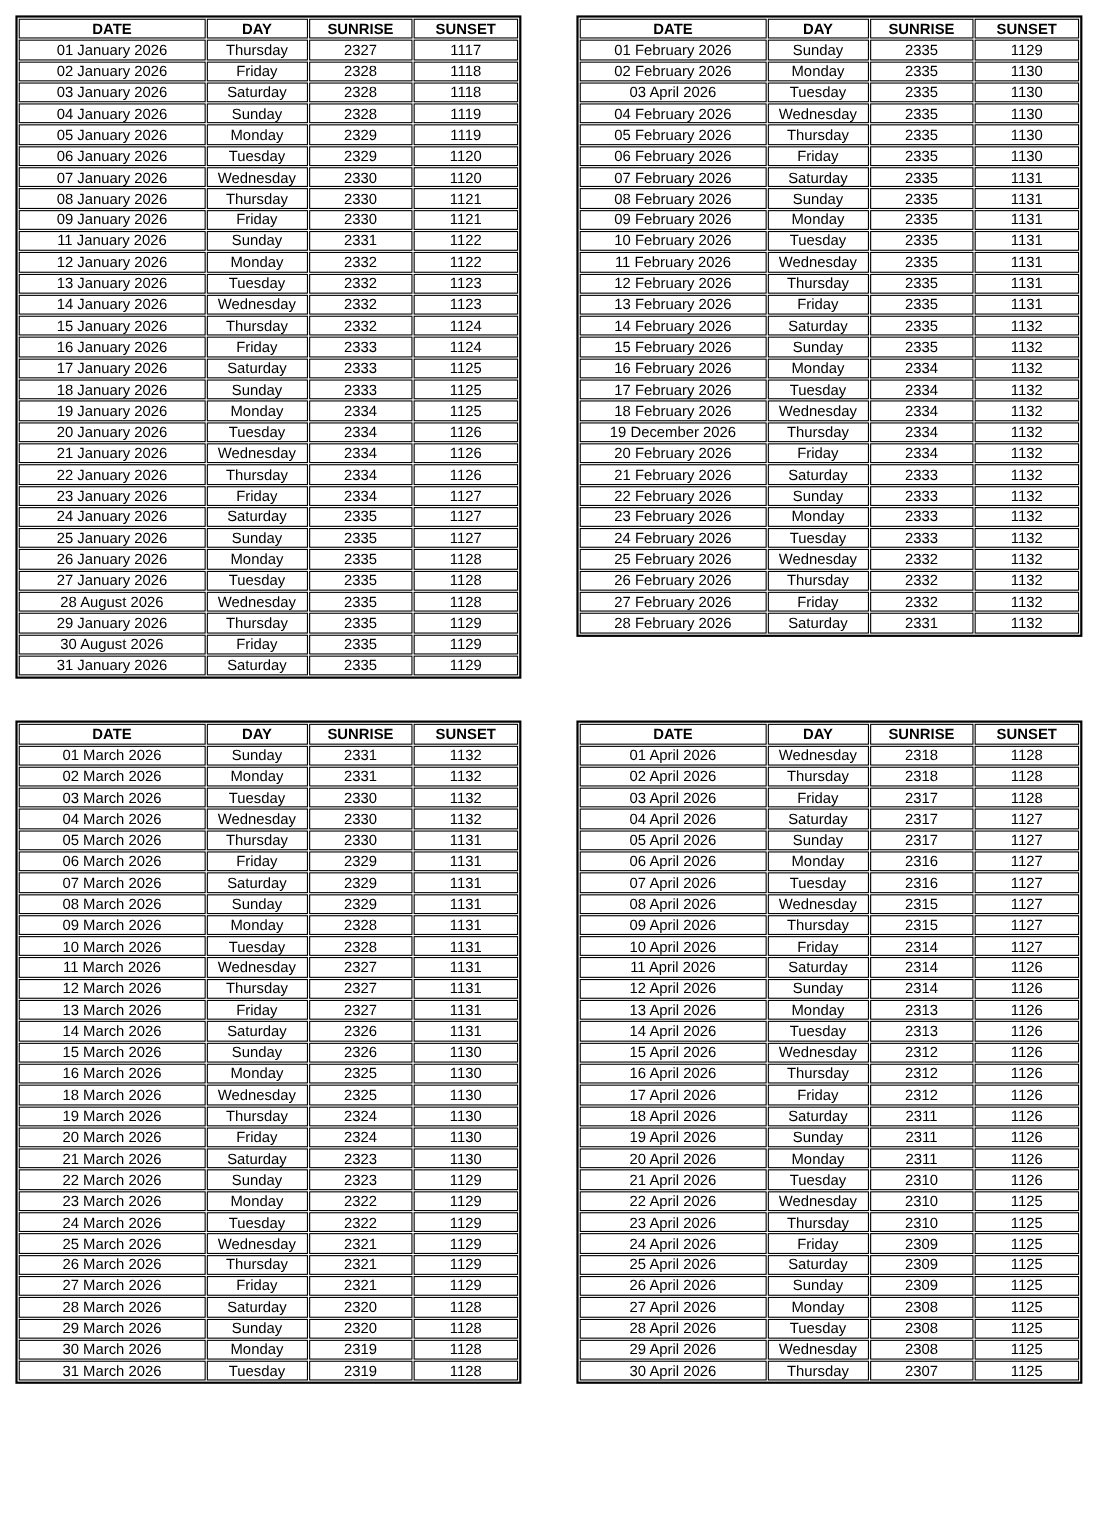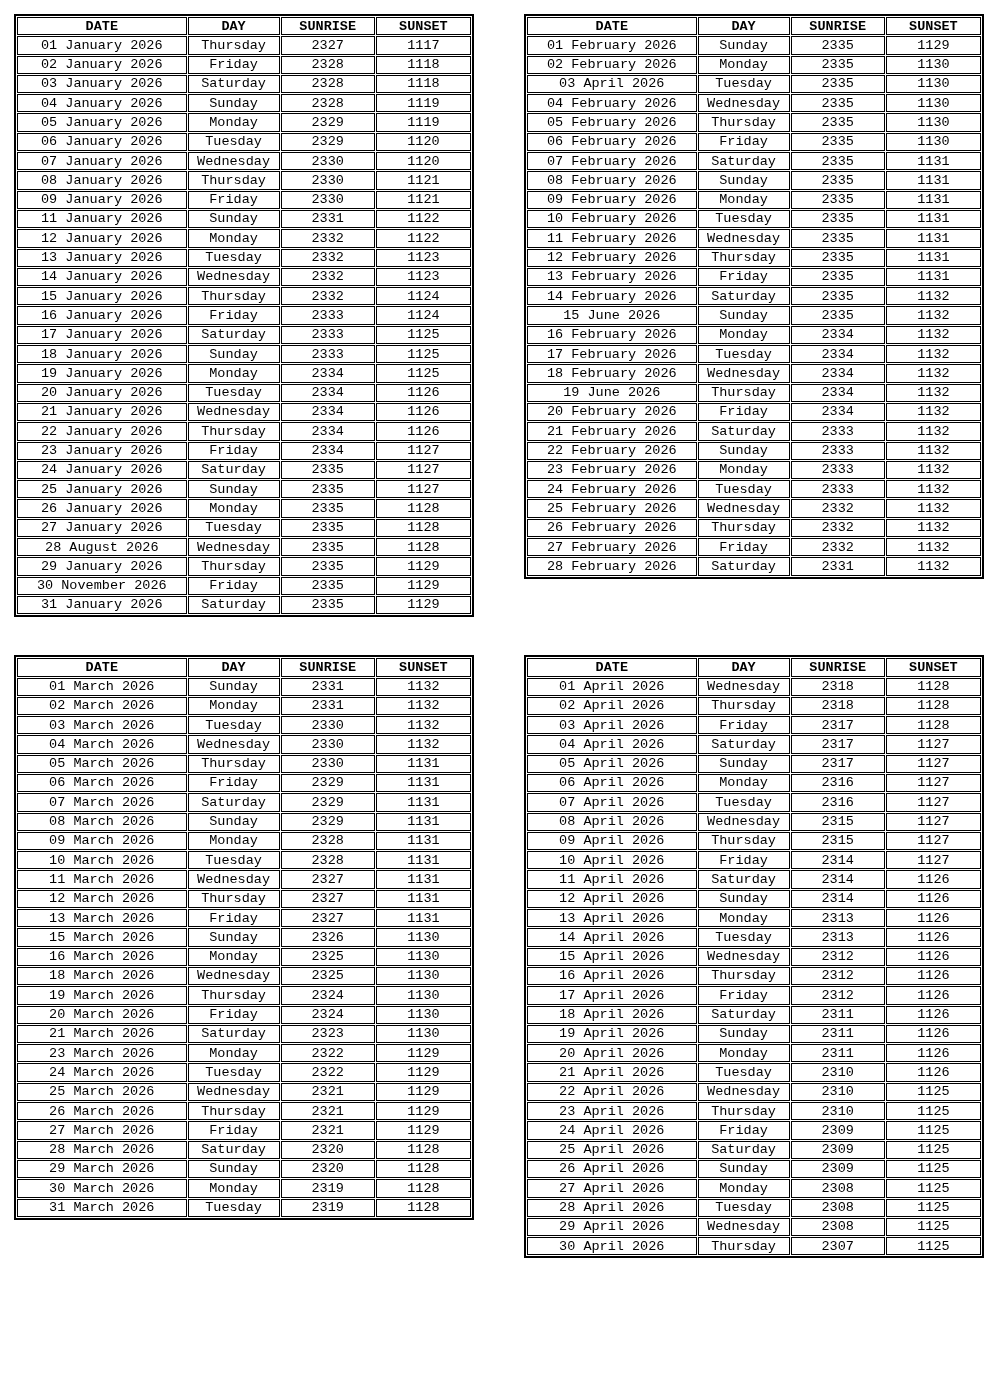--- a/index.html
+++ b/index.html
@@ -8,21 +8,20 @@
     background: #ffffff;
     font-family: "Liberation Sans", sans-serif;
     color: #000000;
   }
   .page {
     width: 1004px;
     min-height: 1387px;
     box-sizing: border-box;
     padding: 14px 20px 22px 14px;
     background: #ffffff;
-    font-family: Liberation Mono, monospace;
   }
   .grid {
     display: grid;
     grid-template-columns: 460px 460px;
     column-gap: 50px;
     row-gap: 38px;
     align-items: start;
   }
   table.sun-table {
     table-layout: fixed;
@@ -237,21 +236,21 @@
             <td>2335</td>
             <td>1128</td>
           </tr>
           <tr>
             <td>29 January 2026</td>
             <td>Thursday</td>
             <td>2335</td>
             <td>1129</td>
           </tr>
           <tr>
-            <td>30 November 2026</td>
+            <td>30 August 2026</td>
             <td>Friday</td>
             <td>2335</td>
             <td>1129</td>
           </tr>
           <tr>
             <td>31 January 2026</td>
             <td>Saturday</td>
             <td>2335</td>
             <td>1129</td>
           </tr>
@@ -352,21 +351,21 @@
             <td>2335</td>
             <td>1131</td>
           </tr>
           <tr>
             <td>14 February 2026</td>
             <td>Saturday</td>
             <td>2335</td>
             <td>1132</td>
           </tr>
           <tr>
-            <td>15 June 2026</td>
+            <td>15 February 2026</td>
             <td>Sunday</td>
             <td>2335</td>
             <td>1132</td>
           </tr>
           <tr>
             <td>16 February 2026</td>
             <td>Monday</td>
             <td>2334</td>
             <td>1132</td>
           </tr>
@@ -376,21 +375,21 @@
             <td>2334</td>
             <td>1132</td>
           </tr>
           <tr>
             <td>18 February 2026</td>
             <td>Wednesday</td>
             <td>2334</td>
             <td>1132</td>
           </tr>
           <tr>
-            <td>19 June 2026</td>
+            <td>19 December 2026</td>
             <td>Thursday</td>
             <td>2334</td>
             <td>1132</td>
           </tr>
           <tr>
             <td>20 February 2026</td>
             <td>Friday</td>
             <td>2334</td>
             <td>1132</td>
           </tr>
@@ -533,20 +532,26 @@
             <td>2327</td>
             <td>1131</td>
           </tr>
           <tr>
             <td>13 March 2026</td>
             <td>Friday</td>
             <td>2327</td>
             <td>1131</td>
           </tr>
           <tr>
+            <td>14 March 2026</td>
+            <td>Saturday</td>
+            <td>2326</td>
+            <td>1131</td>
+          </tr>
+          <tr>
             <td>15 March 2026</td>
             <td>Sunday</td>
             <td>2326</td>
             <td>1130</td>
           </tr>
           <tr>
             <td>16 March 2026</td>
             <td>Monday</td>
             <td>2325</td>
             <td>1130</td>
@@ -567,20 +572,26 @@
             <td>20 March 2026</td>
             <td>Friday</td>
             <td>2324</td>
             <td>1130</td>
           </tr>
           <tr>
             <td>21 March 2026</td>
             <td>Saturday</td>
             <td>2323</td>
             <td>1130</td>
+          </tr>
+          <tr>
+            <td>22 March 2026</td>
+            <td>Sunday</td>
+            <td>2323</td>
+            <td>1129</td>
           </tr>
           <tr>
             <td>23 March 2026</td>
             <td>Monday</td>
             <td>2322</td>
             <td>1129</td>
           </tr>
           <tr>
             <td>24 March 2026</td>
             <td>Tuesday</td>

